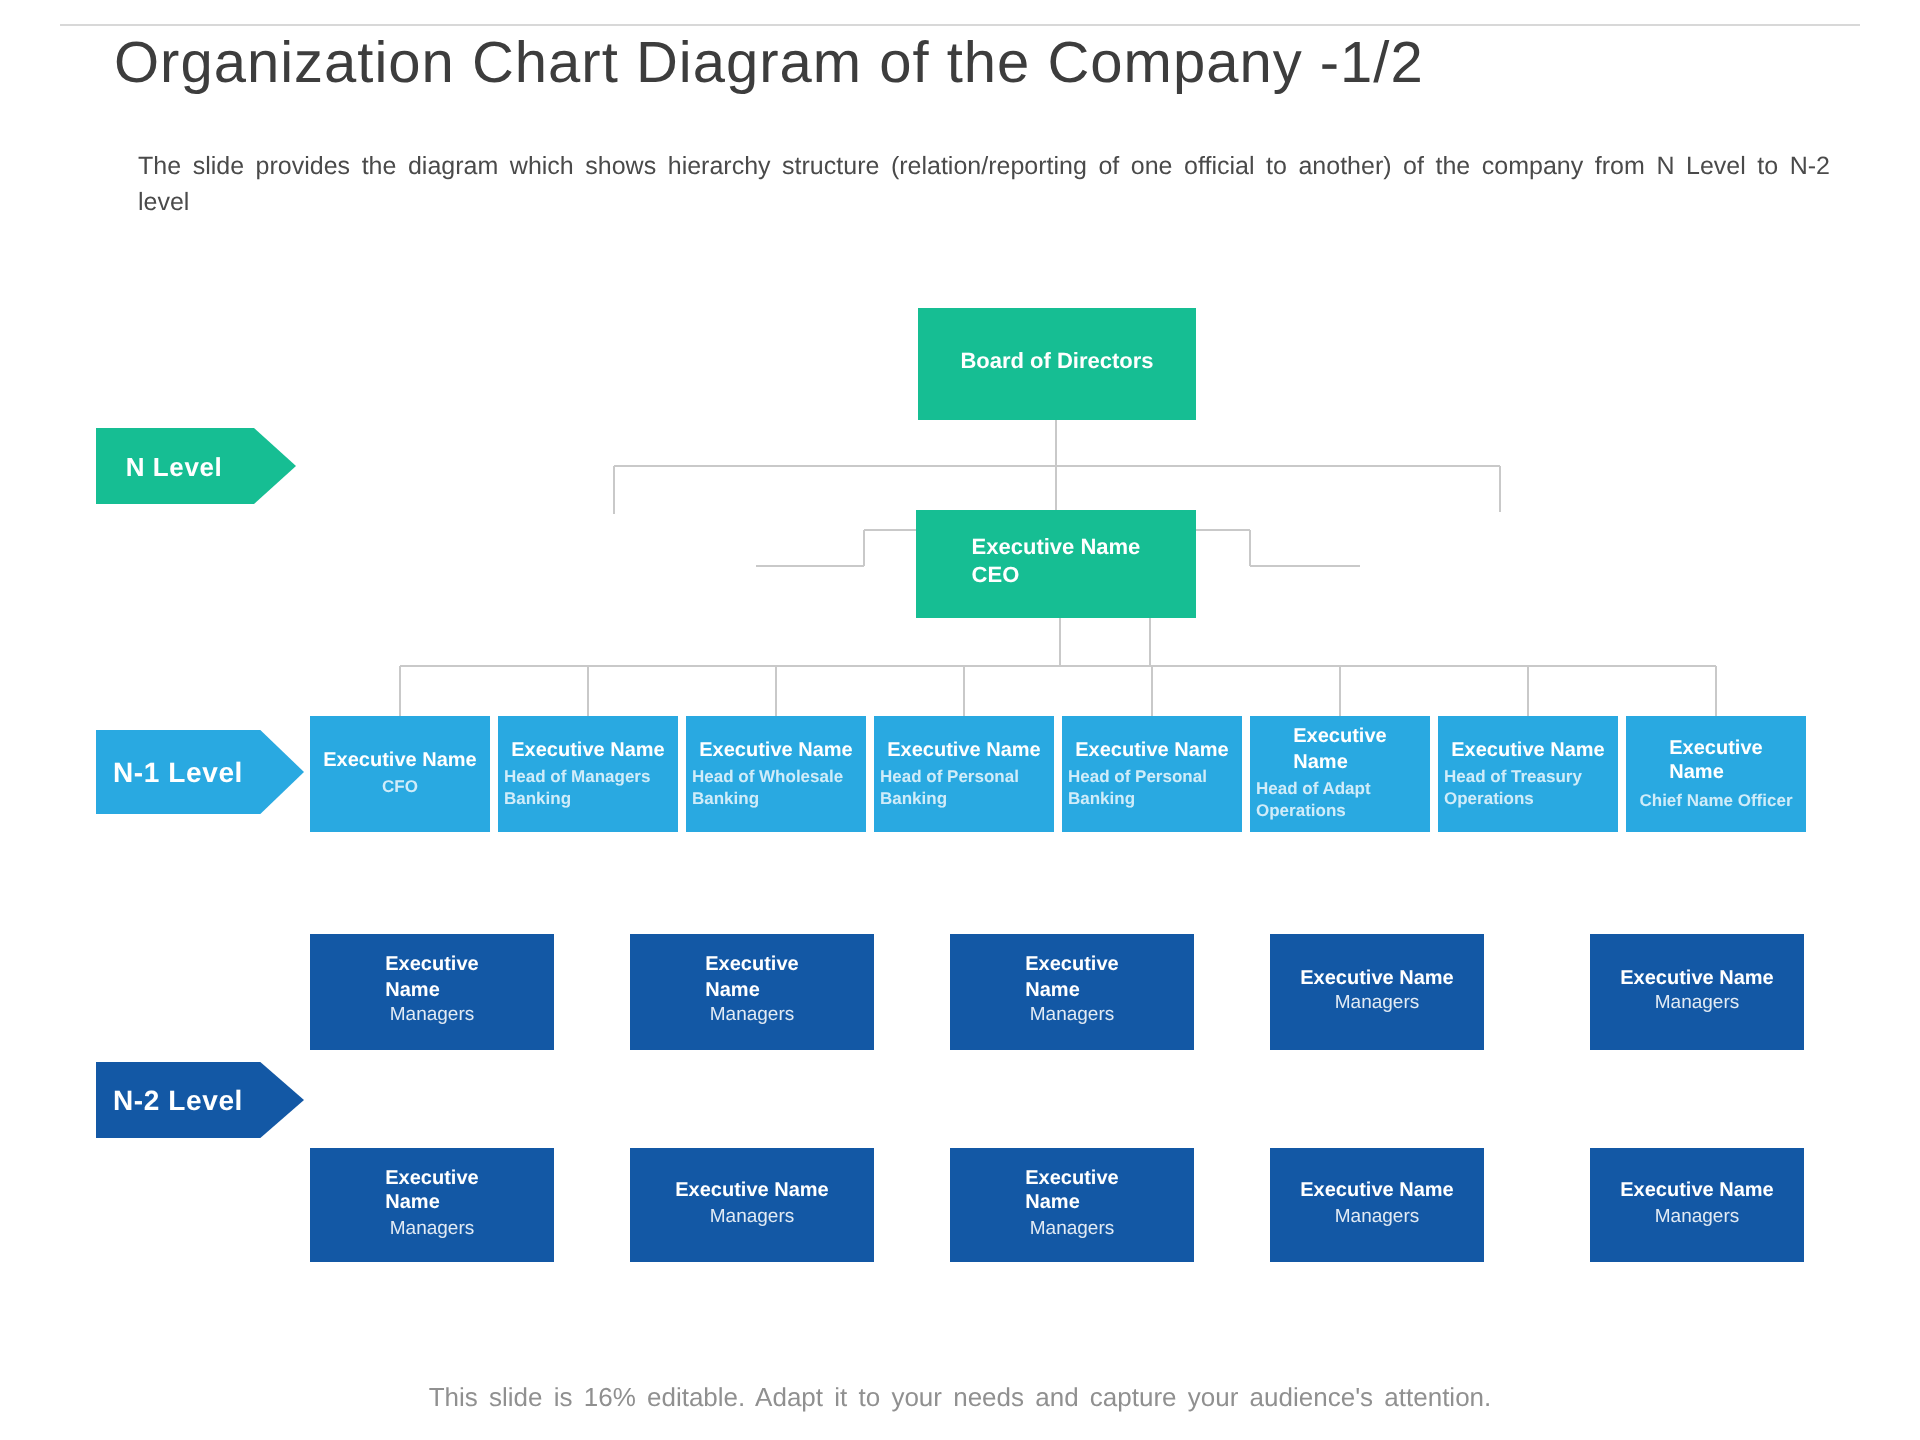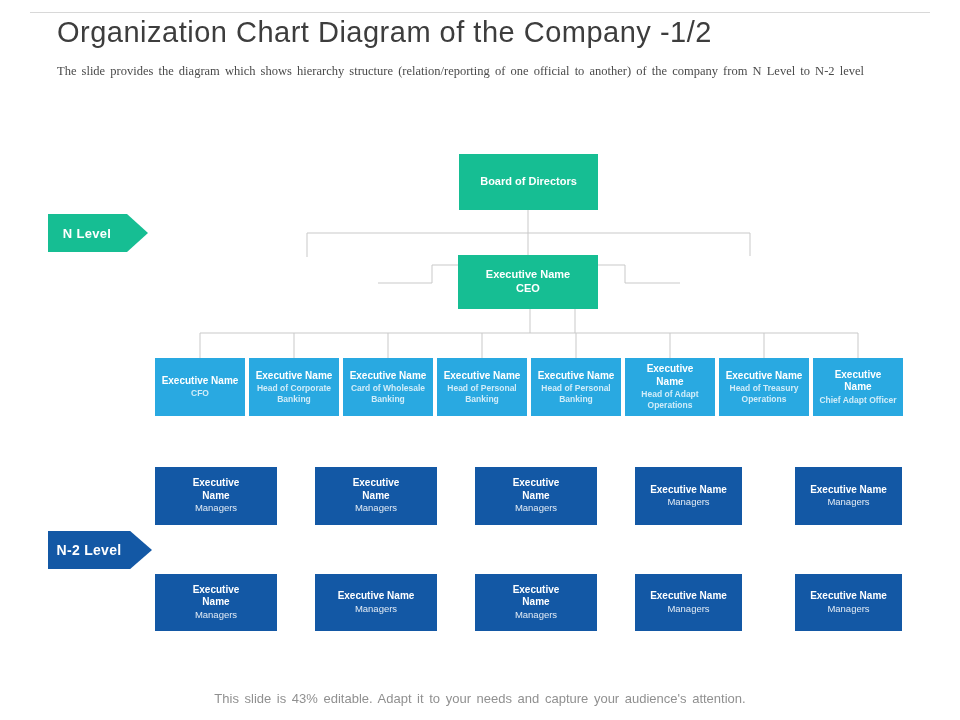--- a/index.html
+++ b/index.html
@@ -12,21 +12,21 @@
     position:absolute;left:57px;top:16px;width:860px;
     font-size:29px;font-weight:400;color:#3d3d3d;letter-spacing:.5px;white-space:nowrap;
   }
   .subtitle{
     position:absolute;left:57px;top:62px;width:846px;
     font-size:12.5px;color:#4a4a4a;line-height:1.45;text-align:justify;word-spacing:2px;
   }
   .connectors{position:absolute;left:0;top:0;width:960px;height:720px;}
   .obox{
     position:absolute;display:flex;flex-direction:column;align-items:center;justify-content:center;
-    color:#ffffff;text-align:center;box-sizing:border-box;padding:2px 3px;
+    color:#ffffff;box-sizing:border-box;padding:2px 3px;
   }
   .green{background:#16be93;}
   .lblue{background:#29a9e1;}
   .dblue{background:#1358a5;}
   .obox .name{font-weight:bold;white-space:pre-line;line-height:1.25;}
   .gbox .name{font-size:11px;}
   .n1box .name{font-size:10px;}
   .n1box .role{font-size:8.5px;color:rgba(255,255,255,.78);line-height:1.25;margin-top:1px;font-weight:bold;}
   .n2box .name{font-size:10px;}
   .n2box .role{font-size:9.5px;color:rgba(255,255,255,.88);line-height:1.3;}
@@ -42,21 +42,21 @@
     font-size:13px;color:#909090;word-spacing:2px;
   }
 </style>
 </head>
 <body>
 
 <div class="slide">
   <div class="top-rule"></div>
 
   <h1 class="title" style="margin:0;">Organization Chart Diagram of the Company -1/2</h1>
-  <p class="subtitle" style="margin:0;font-family:Liberation Serif, serif;">The slide provides the diagram which shows hierarchy structure (relation/reporting of one official to another) of the company from N Level to N-2 level</p>
+  <p class="subtitle" style="margin:12px;">The slide provides the diagram which shows hierarchy structure (relation/reporting of one official to another) of the company from N Level to N-2 level</p>
 
   <svg class="connectors" viewBox="0 0 960 720">
     <g stroke="#c9c9c9" stroke-width="1" fill="none">
 
       <line x1="528" y1="210" x2="528" y2="233"></line>
       <line x1="307" y1="233" x2="750" y2="233"></line>
       <line x1="307" y1="233" x2="307" y2="257"></line>
       <line x1="750" y1="233" x2="750" y2="256"></line>
       <line x1="528" y1="233" x2="528" y2="255"></line>
 
@@ -79,44 +79,47 @@
       <line x1="576" y1="333" x2="576" y2="358"></line>
       <line x1="670" y1="333" x2="670" y2="358"></line>
       <line x1="764" y1="333" x2="764" y2="358"></line>
       <line x1="858" y1="333" x2="858" y2="358"></line>
     </g>
   </svg>
 
   <div class="level-arrow green" style="left:48px;top:214px;width:100px;height:38px;font-size:13px;">
     <span>N Level</span>
   </div>
+  <div class="level-arrow lblue" style="left:48px;top:365px;width:104px;height:42px;">
+    <span>N-1 Level</span>
+  </div>
   <div class="level-arrow dblue" style="left:48px;top:531px;width:104px;height:38px;align-items:center;">
     <span>N-2 Level</span>
   </div>
 
   <div class="obox gbox green" style="left:459px;top:154px;width:139px;height:56px;">
     <span class="name">Board of Directors</span>
   </div>
 
   <div class="obox gbox green" style="left:458px;top:255px;width:140px;height:54px;">
     <span class="name">Executive Name
 CEO</span>
   </div>
 
   <div class="obox n1box lblue" style="left:155px;top:358px;width:90px;height:58px;">
     <span class="name">Executive Name</span>
     <span class="role">CFO</span>
   </div>
   <div class="obox n1box lblue" style="left:249px;top:358px;width:90px;height:58px;">
     <span class="name">Executive Name</span>
-    <span class="role">Head of Corporate Banking</span>
+    <span class="role">Head of Managers Banking</span>
   </div>
   <div class="obox n1box lblue" style="left:343px;top:358px;width:90px;height:58px;">
     <span class="name">Executive Name</span>
-    <span class="role">Card of Wholesale Banking</span>
+    <span class="role">Head of Wholesale Banking</span>
   </div>
   <div class="obox n1box lblue" style="left:437px;top:358px;width:90px;height:58px;">
     <span class="name">Executive Name</span>
     <span class="role">Head of Personal Banking</span>
   </div>
   <div class="obox n1box lblue" style="left:531px;top:358px;width:90px;height:58px;">
     <span class="name">Executive Name</span>
     <span class="role">Head of Personal Banking</span>
   </div>
   <div class="obox n1box lblue" style="left:625px;top:358px;width:90px;height:58px;">
@@ -124,21 +127,21 @@
 Name</span>
     <span class="role">Head of Adapt Operations</span>
   </div>
   <div class="obox n1box lblue" style="left:719px;top:358px;width:90px;height:58px;">
     <span class="name">Executive Name</span>
     <span class="role">Head of Treasury Operations</span>
   </div>
   <div class="obox n1box lblue" style="left:813px;top:358px;width:90px;height:58px;">
     <span class="name">Executive
 Name</span>
-    <span class="role">Chief Adapt Officer</span>
+    <span class="role">Chief Name Officer</span>
   </div>
 
   <div class="obox n2box dblue" style="left:155px;top:467px;width:122px;height:58px;">
     <span class="name">Executive
 Name</span>
     <span class="role">Managers</span>
   </div>
   <div class="obox n2box dblue" style="left:315px;top:467px;width:122px;height:58px;">
     <span class="name">Executive
 Name</span>
@@ -174,14 +177,14 @@
   </div>
   <div class="obox n2box dblue" style="left:635px;top:574px;width:107px;height:57px;">
     <span class="name">Executive Name</span>
     <span class="role">Managers</span>
   </div>
   <div class="obox n2box dblue" style="left:795px;top:574px;width:107px;height:57px;">
     <span class="name">Executive Name</span>
     <span class="role">Managers</span>
   </div>
 
-  <div class="footer">This slide is 43% editable. Adapt it to your needs and capture your audience's attention.</div>
+  <div class="footer">This slide is 16% editable. Adapt it to your needs and capture your audience's attention.</div>
 </div>
 
 </body></html>

